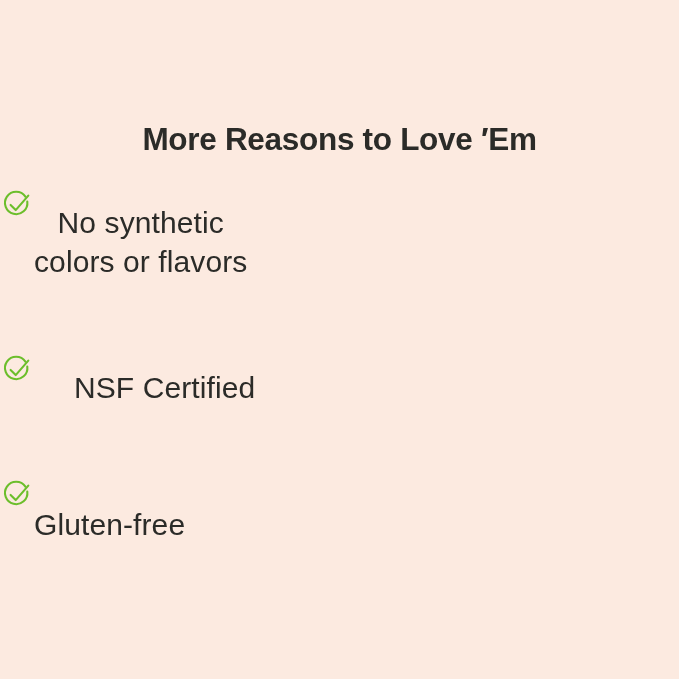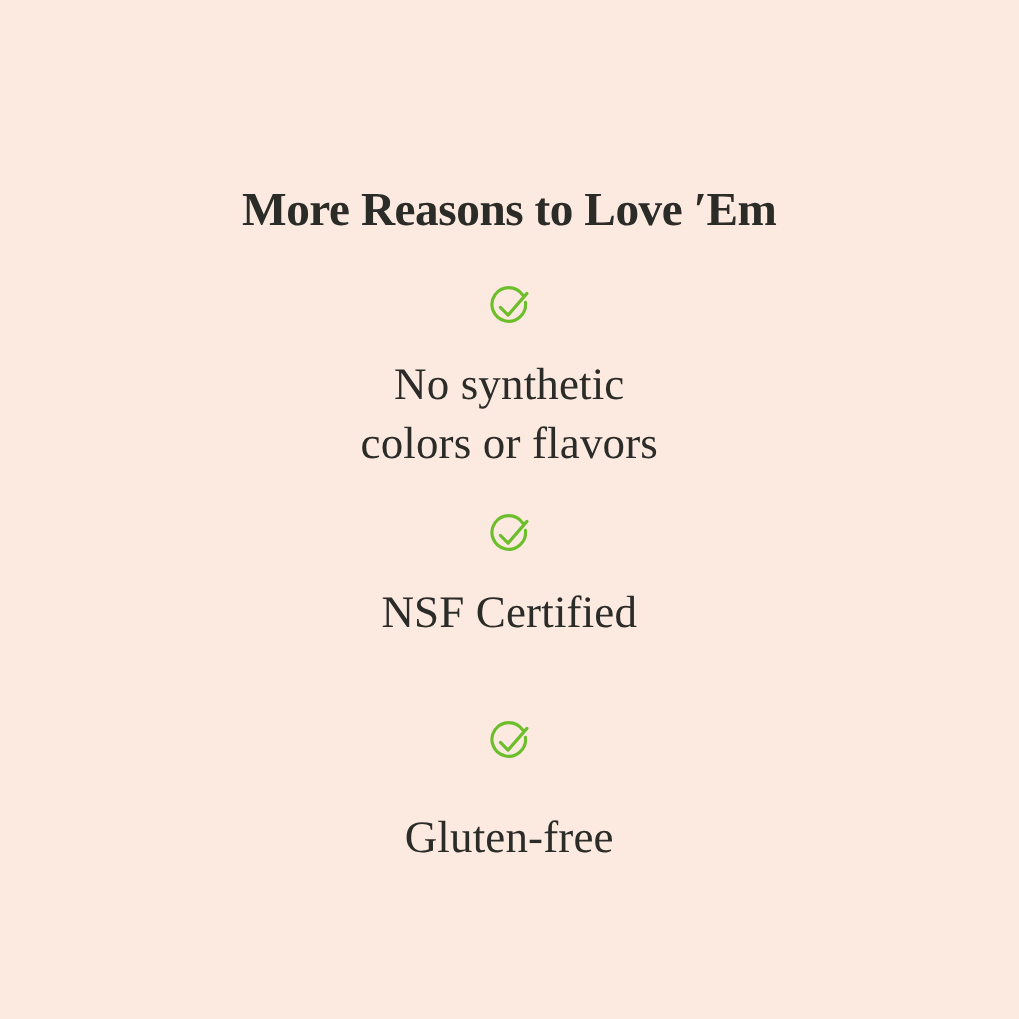--- a/index.html
+++ b/index.html
@@ -15,21 +15,20 @@
   }
 
   .poster {
     position: relative;
     width: 679px;
     height: 569px;
     box-sizing: border-box;
     display: flex;
     flex-direction: column;
     align-items: center;
-    font-family: Liberation Serif, serif;
   }
 
   .poster-title {
     font-size: 31.5px;
     font-weight: bold;
     letter-spacing: -0.3px;
     line-height: 1;
     text-align: center;
     margin: 0;
     padding: 0;
@@ -44,26 +43,25 @@
     top: 0;
     left: 0;
     right: 0;
   }
 
   .benefit {
     position: absolute;
     left: 0;
     right: 0;
     display: flex;
-    flex-direction: column;
-    align-items: center;
+    flex-direction: row;
   }
 
   .benefit-1 { top: 188px; }
-  .benefit-2 { top: 340px; }
+  .benefit-2 { top: 353px; gap: 40px; }
   .benefit-3 { top: 478px; }
 
   .check-icon {
     display: block;
     width: 34px;
     height: 34px;
     line-height: 0;
   }
 
   .benefit-label {

